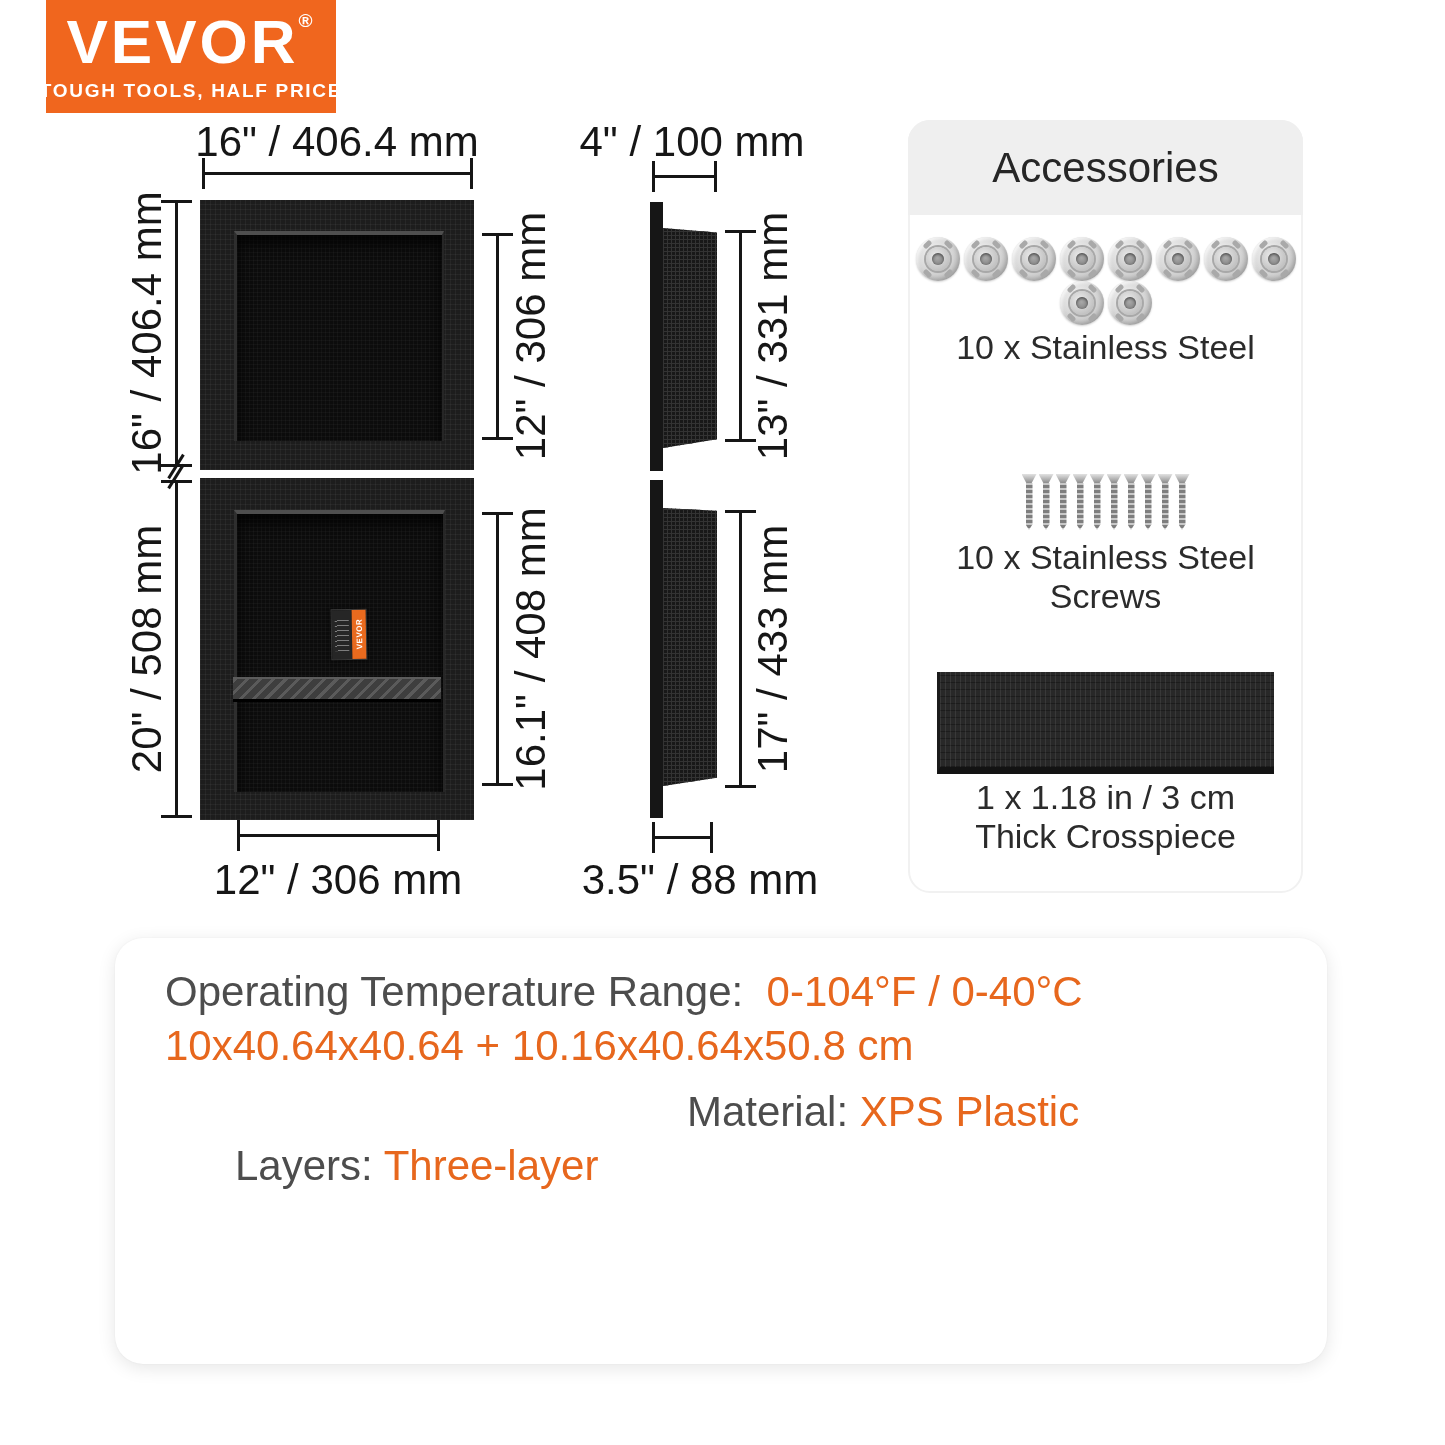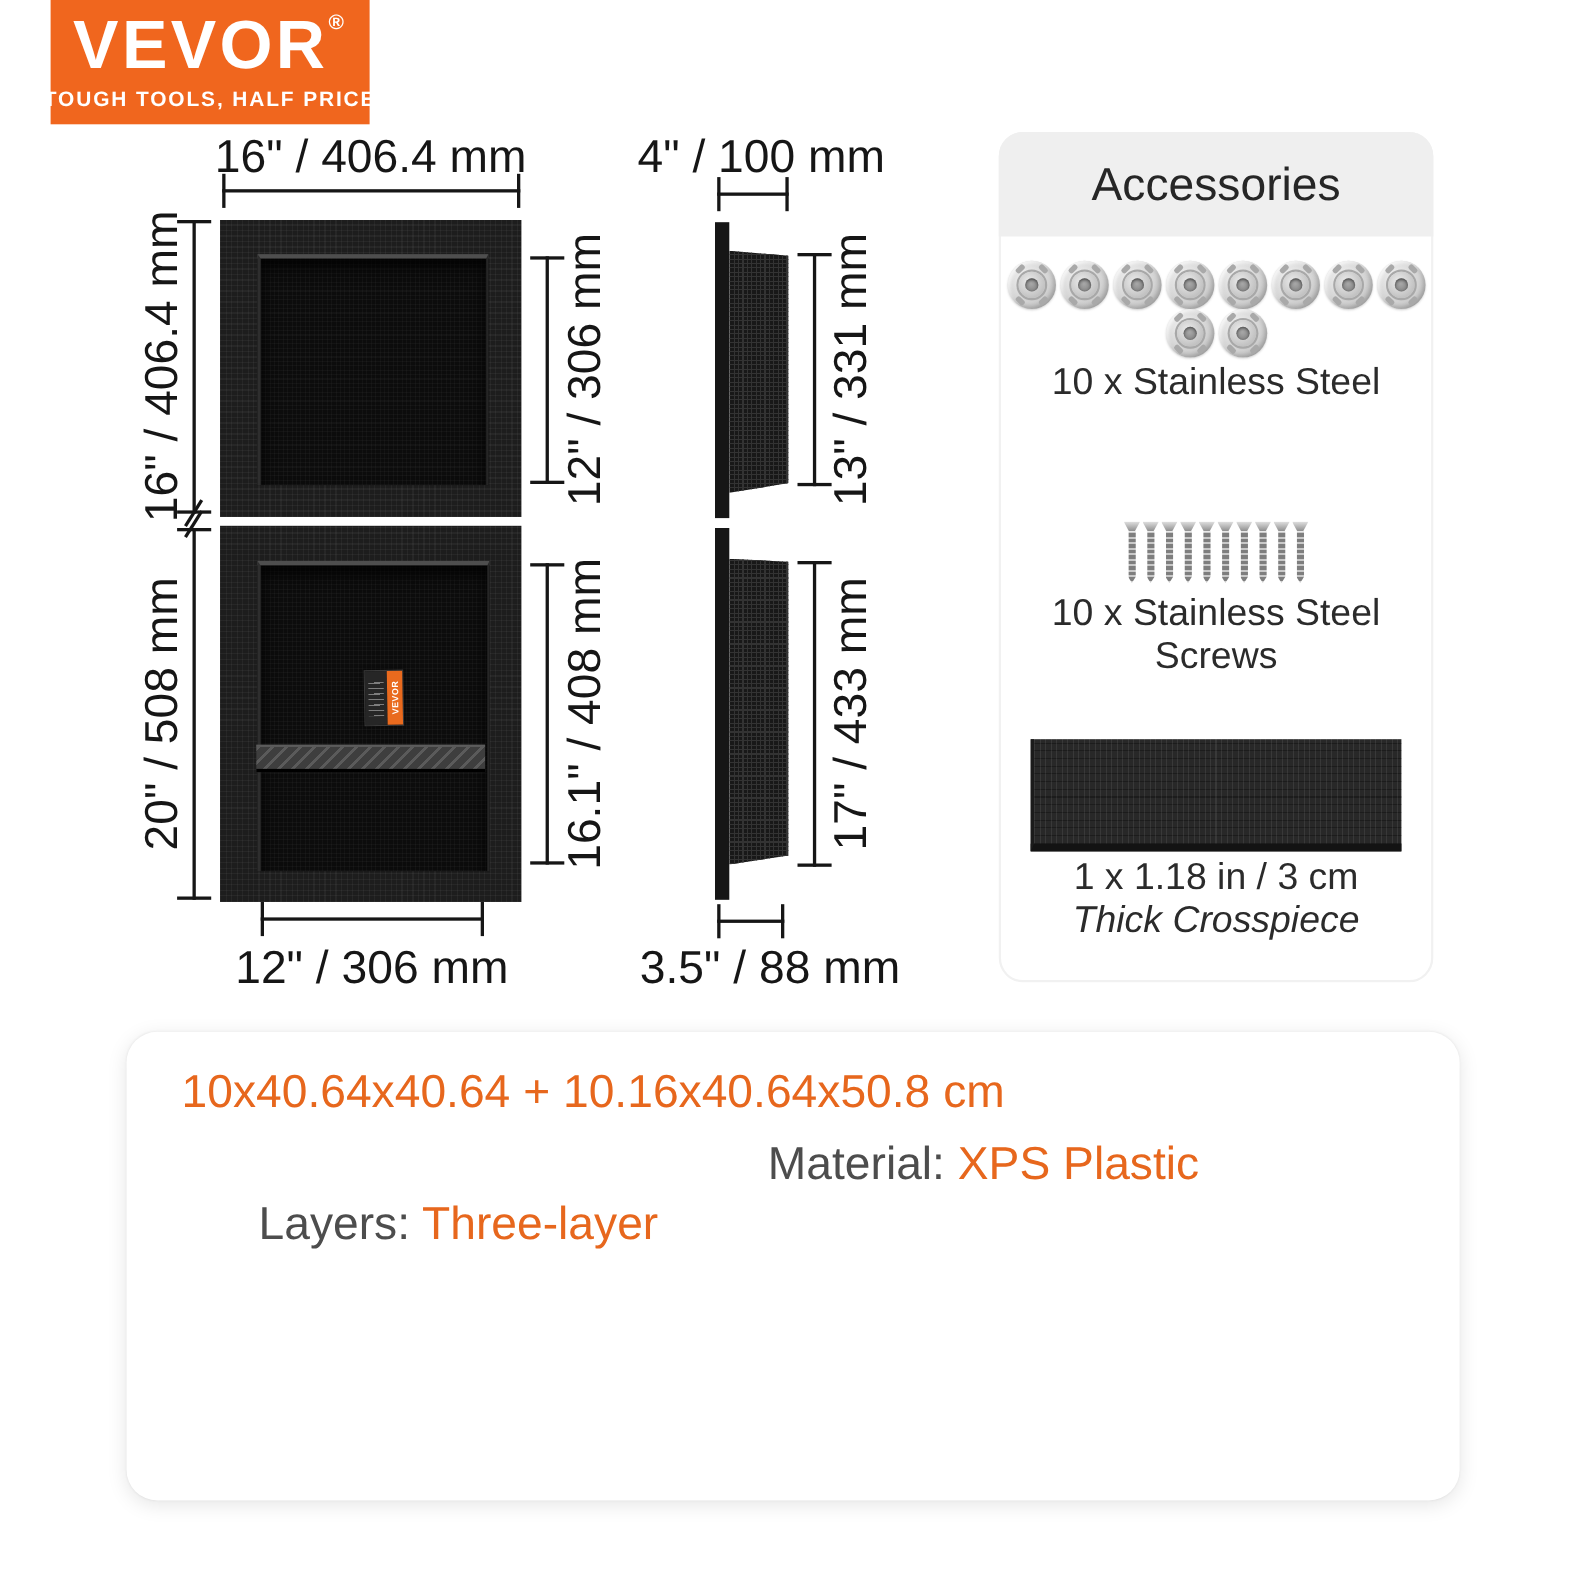--- a/index.html
+++ b/index.html
@@ -296,26 +296,27 @@
         <div class="screw"></div>
         <div class="screw"></div>
         <div class="screw"></div>
         <div class="screw"></div>
       </div>
     <div class="acc-label" style="top:416px;">10 x Stainless Steel</div>
     <div class="acc-label" style="top:455px;">Screws</div>
 
     <div class="crosspiece"></div>
     <div class="acc-label" style="top:656px;">1 x 1.18 in / 3 cm</div>
-    <div class="acc-label" style="top:695px;font-style:italic;">Thick Crosspiece</div>
+    <div class="acc-label" style="top:695px;">Thick Crosspiece</div>
   </div>
 
   <div class="spec-panel">
+    <div class="spec-row"><span class="spec-label">Operating Temperature Range: </span><span class="spec-value"> 0-104°F / 0-40°C</span></div>
     <div class="spec-row"><span class="spec-value">10x40.64x40.64 + 10.16x40.64x50.8 cm</span></div>
 
     <div class="spec-row gap">
       <span class="spec-label">Layers: </span><span class="spec-value">Three-layer</span>
-      <span class="col2" style="left:533px;"><span class="spec-label">Material: </span><span class="spec-value">XPS Plastic</span></span>
+      <span class="col2" style="left:522px;"><span class="spec-label">Material: </span><span class="spec-value">XPS Plastic</span></span>
     </div>
 
   </div>
 
 </div>
 
 </body></html>

